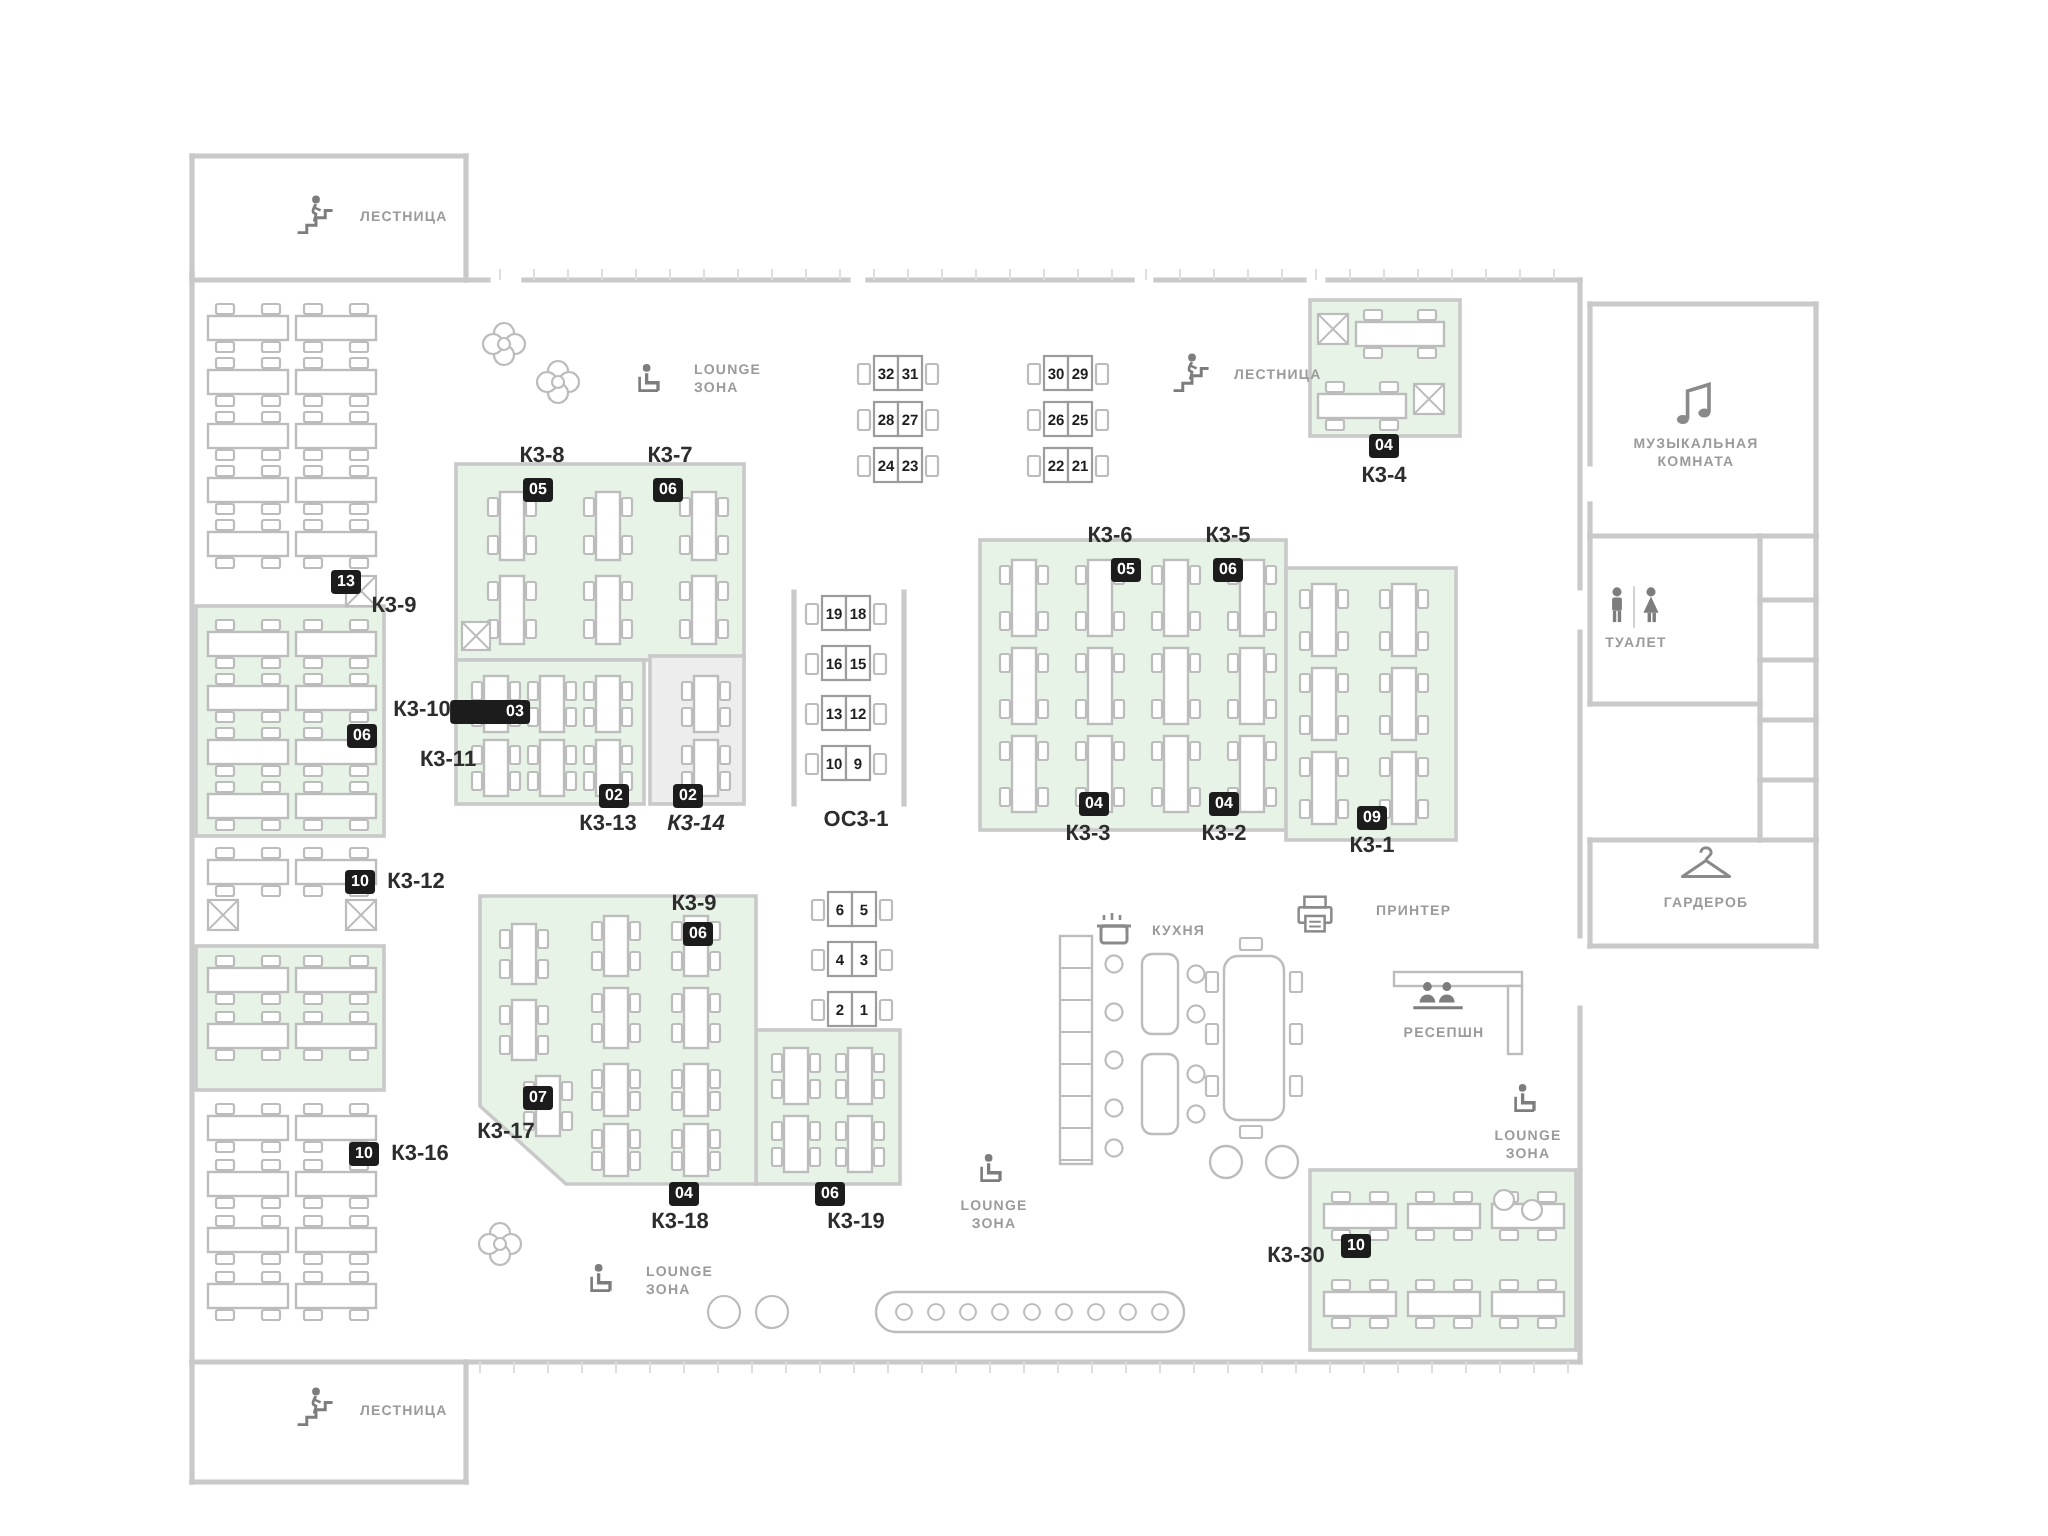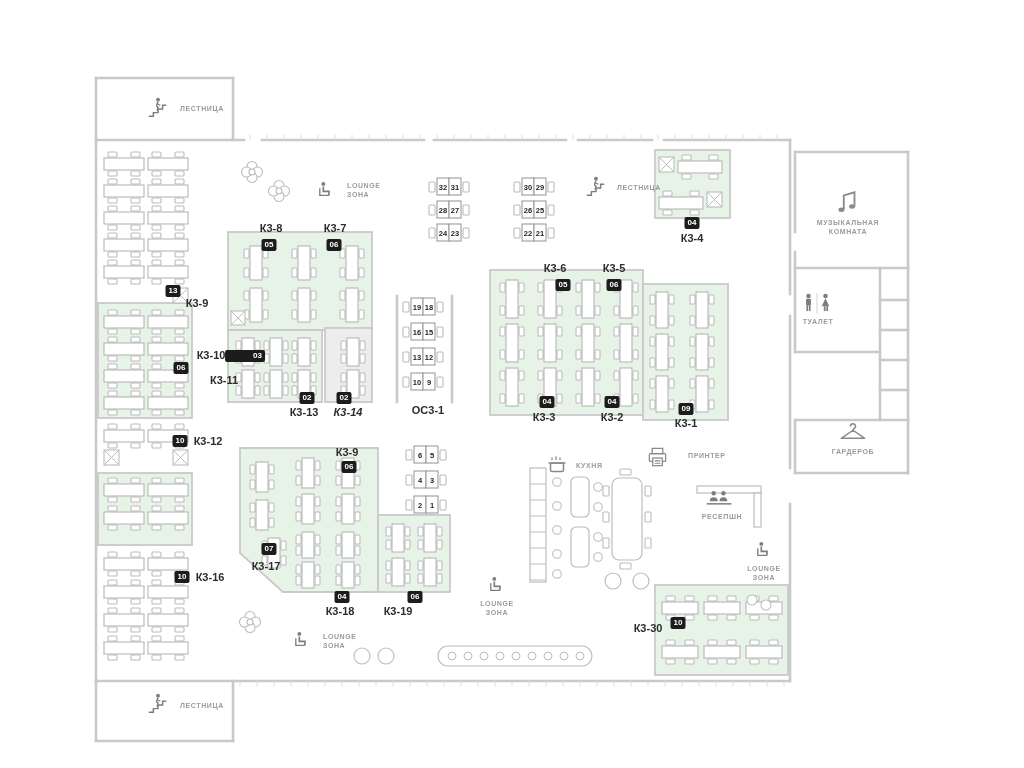--- a/index.html
+++ b/index.html
@@ -744,27 +744,27 @@
       <div class="badge" style="left: 334px; top: 245px;">06</div>
       <div class="room-label" style="left: 304px; top: 412px;">К3-13</div>
       <div class="badge" style="left: 307px; top: 398px;">02</div>
       <div class="room-label" style="left: 348px; top: 412px; font-style: italic;">К3-14</div>
       <div class="badge" style="left: 344px; top: 398px;">02</div>
       <div class="room-label" style="left: 428px; top: 410px;">ОС3-1</div>
       <div class="room-label" style="left: 208px; top: 441px;">К3-12</div>
       <div class="badge" style="left: 180px; top: 441px;">10</div>
       <div class="room-label" style="left: 210px; top: 577px;">К3-16</div>
       <div class="badge" style="left: 182px; top: 577px;">10</div>
-      <div class="room-label" style="left: 266px; top: 566px;">К3-17</div>
+      <div class="room-label" style="left: 253px; top: 566px;">К3-17</div>
       <div class="badge" style="left: 269px; top: 549px;">07</div>
       <div class="room-label" style="left: 347px; top: 452px;">К3-9</div>
       <div class="badge" style="left: 349px; top: 467px;">06</div>
       <div class="room-label" style="left: 340px; top: 611px;">К3-18</div>
       <div class="badge" style="left: 342px; top: 597px;">04</div>
-      <div class="room-label" style="left: 398px; top: 611px;">К3-19</div>
+      <div class="room-label" style="left: 428px; top: 611px;">К3-19</div>
       <div class="badge" style="left: 415px; top: 597px;">06</div>
       <div class="room-label" style="left: 543px; top: 268px; padding-left: 24px;">К3-6</div>
       <div class="badge" style="left: 563px; top: 285px;">05</div>
       <div class="room-label" style="left: 614px; top: 268px;">К3-5</div>
       <div class="badge" style="left: 614px; top: 285px;">06</div>
       <div class="room-label" style="left: 544px; top: 417px;">К3-3</div>
       <div class="badge" style="left: 547px; top: 402px;">04</div>
       <div class="room-label" style="left: 612px; top: 417px;">К3-2</div>
       <div class="badge" style="left: 612px; top: 402px;">04</div>
       <div class="room-label" style="left: 686px; top: 423px;">К3-1</div>

